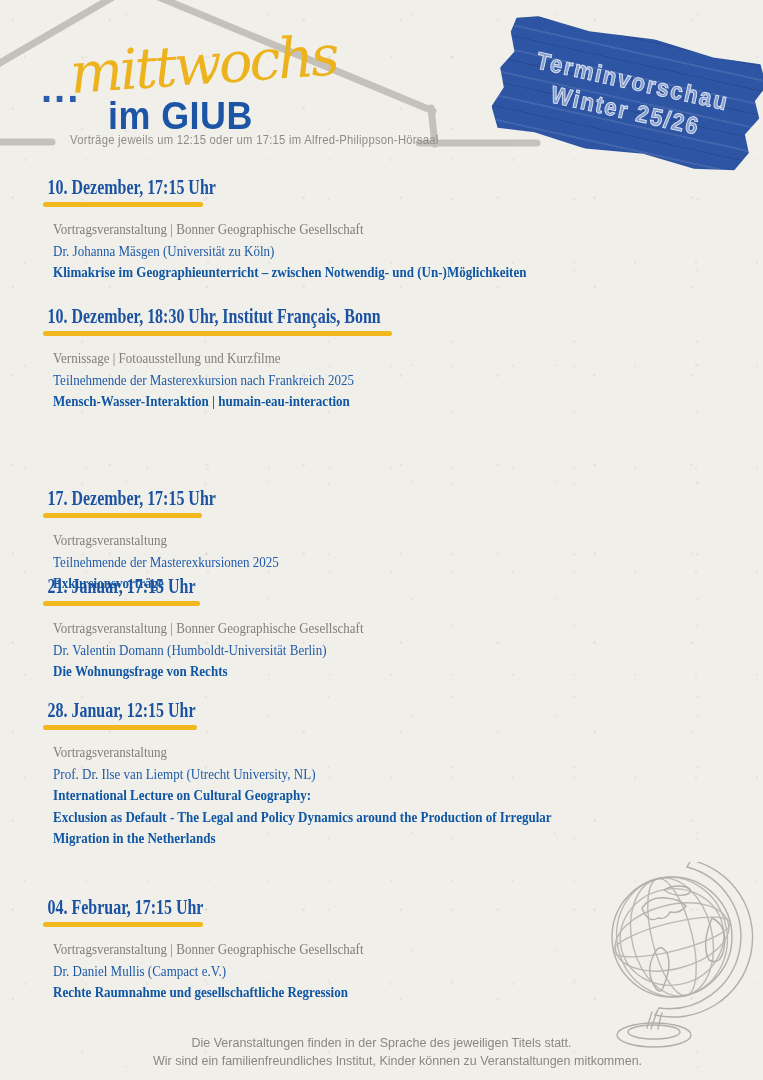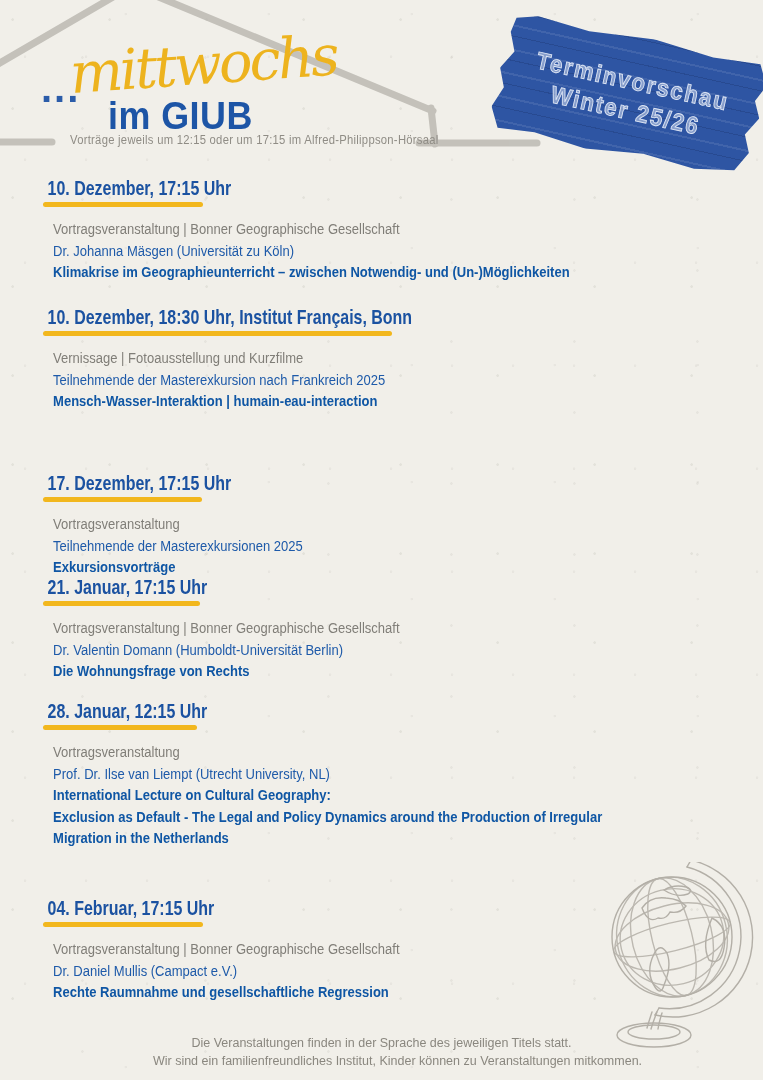--- a/index.html
+++ b/index.html
@@ -57,21 +57,21 @@
     display:flex;flex-direction:column;align-items:center;justify-content:center;gap:3px;
   }
   .stamp-line{
     font-size:24px;font-weight:bold;letter-spacing:2px;line-height:1.1;
     color:rgba(223,231,245,.5);
     -webkit-text-stroke:.9px #dfe7f5;
     transform:scaleX(.92);white-space:nowrap;
   }
 
   
-  .event{position:absolute;left:43px;width:690px;}
+  .event{position:absolute;left:43px;width:690px;font-family:Liberation Serif, serif;}
   .event h2{
     margin:0;padding-left:6px;
     font-size:21px;font-weight:bold;color:#1b52a1;line-height:21px;
     transform:scaleX(.76);transform-origin:left top;white-space:nowrap;
   }
   .rule{height:5px;margin-top:4px;border-radius:2.5px;background:#f2b71d;}
   .lines{
     margin-top:11px;padding-left:12px;
     transform:scaleX(.84);transform-origin:left top;
   }
@@ -126,21 +126,21 @@
   <section class="event" style="top:306px">
     <h2>10. Dezember, 18:30 Uhr, Institut Français, Bonn</h2>
     <div class="rule" style="width:349px"></div>
     <div class="lines">
       <p class="muted">Vernissage | Fotoausstellung und Kurzfilme</p>
       <p class="blue">Teilnehmende der Masterexkursion nach Frankreich 2025</p>
       <p class="bold">Mensch-Wasser-Interaktion | humain-eau-interaction</p>
     </div>
   </section>
 
-  <section class="event" style="top:472px">
+  <section class="event" style="top:488px">
     <h2>17. Dezember, 17:15 Uhr</h2>
     <div class="rule" style="width:159px"></div>
     <div class="lines">
       <p class="muted">Vortragsveranstaltung</p>
       <p class="blue">Teilnehmende der Masterexkursionen 2025</p>
       <p class="bold">Exkursionsvorträge</p>
     </div>
   </section>
 
   <section class="event" style="top:576px">

